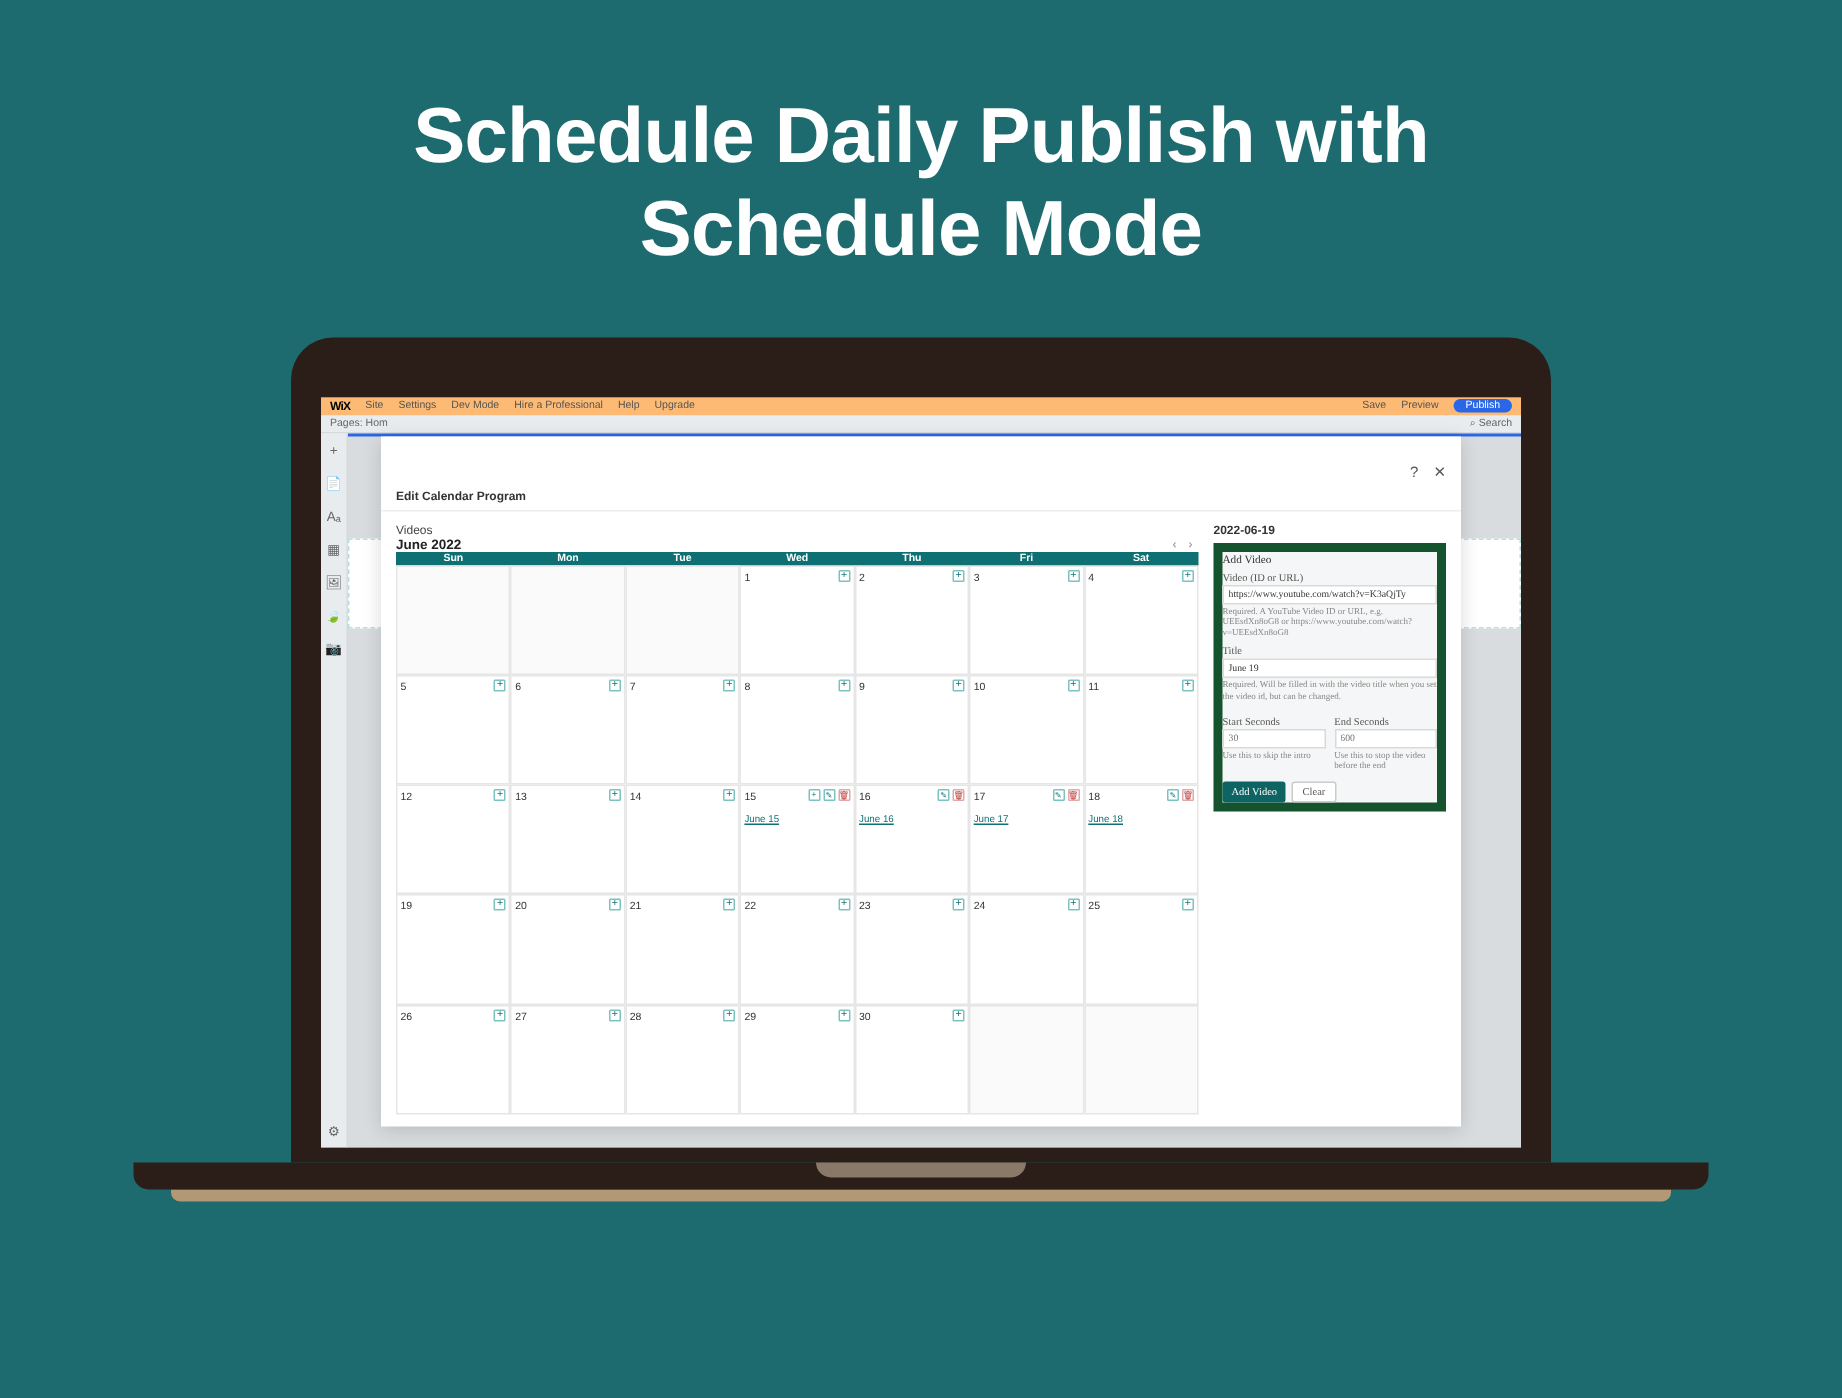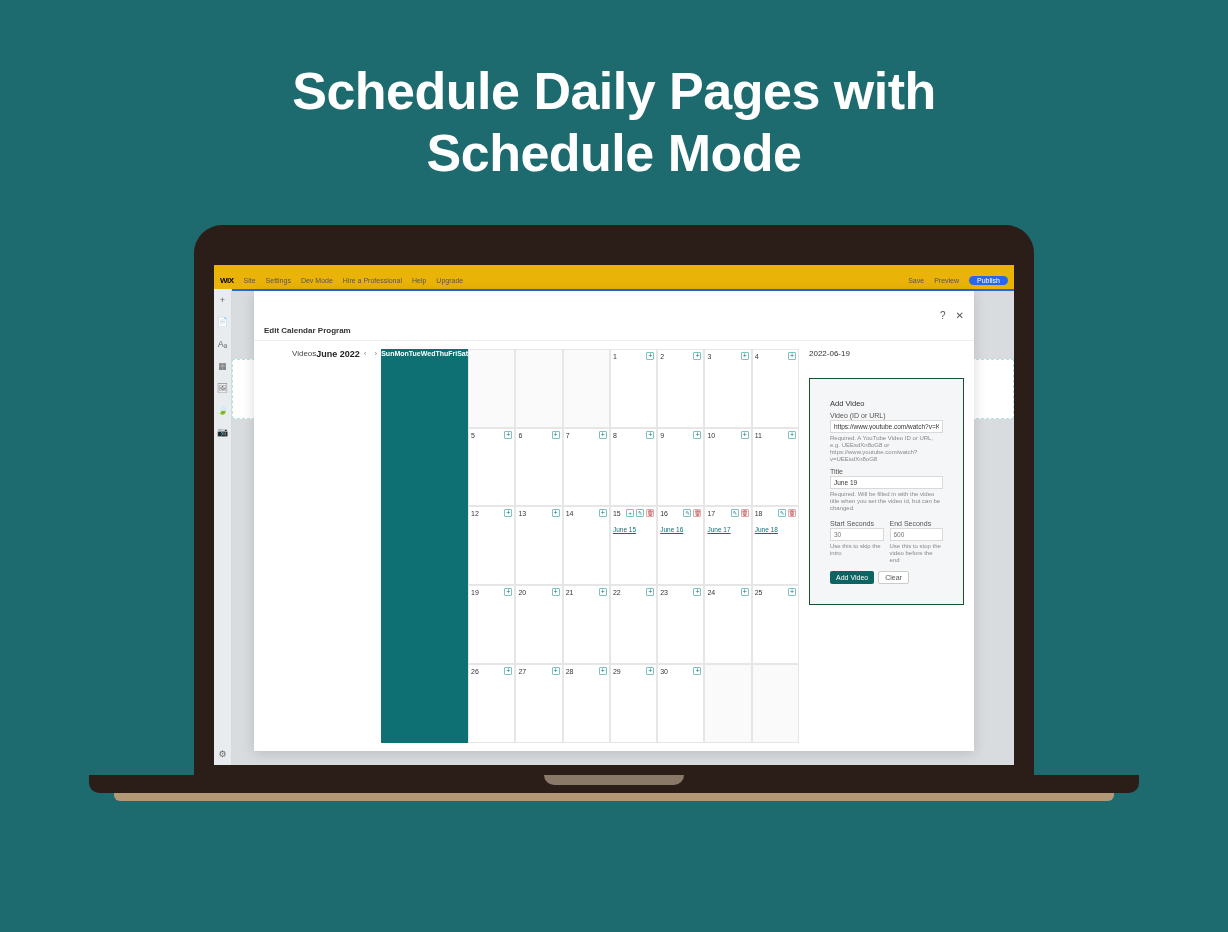--- a/index.html
+++ b/index.html
@@ -4,77 +4,77 @@
 <style>
 * { margin: 0; padding: 0; box-sizing: border-box; }
 body { background: #1e6b6f; font-family: -apple-system, BlinkMacSystemFont, 'Segoe UI', Arial, sans-serif; width: 1228px; height: 932px; overflow: hidden; }
 .hero-title { text-align: center; color: #fff; font-size: 52px; font-weight: 600; padding: 60px 20px 20px; line-height: 1.2; letter-spacing: -0.5px; }
 .laptop-wrap { display: flex; flex-direction: column; align-items: center; margin-top: 20px; }
 .laptop-body { background: #2b1e18; width: 840px; height: 550px; border-radius: 28px 28px 0 0; padding: 40px 20px 0; position: relative; }
 .laptop-base { width: 1050px; height: 18px; background: #2b1e18; border-radius: 0 0 10px 10px; position: relative; }
 .laptop-notch { width: 140px; height: 10px; background: #8a7968; border-radius: 0 0 14px 14px; position: absolute; left: 50%; transform: translateX(-50%); top: 0; }
 .laptop-bottom-accent { width: 1000px; height: 8px; background: #b39876; margin: 0 auto; border-radius: 0 0 6px 6px; }
 .screen { background: #e9ecef; width: 800px; height: 500px; margin: 0 auto; font-size: 8px; color: #333; overflow: hidden; position: relative; }
-.wix-topbar { background: #eab308; height: 12px; display: flex; align-items: center; padding: 16px 6px; gap: 10px; font-size: 7px; color: #555; justify-content: center; }
+.wix-topbar { background: #fdba74; height: 12px; display: flex; align-items: center; padding: 6px 6px; gap: 10px; font-size: 7px; color: #555; justify-content: center; }
 .wix-logo { font-weight: 900; color: #000; font-size: 8px; letter-spacing: -0.5px; }
 .wix-topbar .spacer { flex: 1; }
 .wix-topbar .link { cursor: default; }
 .publish-btn { background: #2966e8; color: #fff; padding: 1px 8px; border-radius: 9px; font-size: 7px; }
 .wix-subbar { background: #e9ecef; height: 12px; display: flex; align-items: center; padding: 0 6px; font-size: 7px; color: #666; border-bottom: 1px solid #d6dadd; }
 .wix-subbar .spacer { flex: 1; }
 .search-ico { margin-left: 6px; }
 .sidebar { position: absolute; left: 0; top: 24px; bottom: 0; width: 18px; background: #e9ecef; border-right: 1px solid #d6dadd; display: flex; flex-direction: column; align-items: center; padding-top: 6px; gap: 12px; }
 .sidebar-ic { width: 10px; height: 10px; display: flex; align-items: center; justify-content: center; color: #666; font-size: 9px; }
 .sidebar-gear { position: absolute; bottom: 6px; }
 .canvas { position: absolute; left: 18px; right: 0; top: 24px; bottom: 0; background: #d8dcdf; display: flex; align-items: flex-start; justify-content: center; }
 .canvas-block { width: 100%; height: 60px; background: #fff; margin-top: 70px; border: 1px dashed #b8e0de; }
 .blue-accent { background: #2966e8; height: 2px; position: absolute; top: 24px; left: 18px; right: 0; z-index: 10; }
 .modal { position: absolute; top: 26px; left: 40px; right: 40px; bottom: 14px; background: #fff; z-index: 20; display: flex; flex-direction: column; box-shadow: 0 2px 12px rgba(0,0,0,0.15); }
 .modal-header { display: flex; align-items: center; padding: 5px 10px; border-bottom: 1px solid #eee; }
 .modal-header .title { font-size: 8px; font-weight: 600; color: #333; margin-top: 30px; }
 .modal-header .spacer { flex: 1; }
 .modal-header .hclose { font-size: 10px; color: #555; margin-left: 10px; cursor: default; }
 .modal-body { flex: 1; display: flex; padding: 8px 10px; gap: 10px; overflow: hidden; }
-.calendar-col { flex: 1; display: flex; flex-direction: row; margin-left: 28px; }
+.calendar-col { flex: 1; display: flex; flex-direction: column; }
 .videos-label { font-size: 8px; color: #444; }
 .month-row { display: flex; align-items: flex-start; }
 .month-label { font-size: 9px; font-weight: 600; color: #222; }
 .month-row .spacer { flex: 1; }
 .arrow { color: #888; font-size: 8px; padding: 0 4px; cursor: default; }
 .weekday-row { display: flex; background: #0e7073; }
 .weekday { flex: 1; text-align: center; font-size: 7px; font-weight: 600; color: #fff; padding: 1px 0; }
 .grid { display: flex; flex-direction: column; flex: 1; }
 .week { display: flex; flex: 1; }
 .cell { flex: 1; border: 0.5px solid #e6e6e6; position: relative; padding: 2px; min-height: 60px; }
 .cell.empty { background: #fafafa; }
 .daynum { font-size: 7px; color: #333; }
 .add-plus { position: absolute; top: 2px; right: 2px; width: 8px; height: 8px; border: 1px solid #7bc3c0; color: #0e7073; font-size: 7px; line-height: 6px; text-align: center; border-radius: 1px; cursor: default; }
 .event-label { font-size: 6.5px; color: #0e7073; text-decoration: underline; margin-top: 8px; display: block; }
 .cell-actions { position: absolute; top: 2px; right: 2px; display: flex; gap: 2px; }
 .ic-btn { width: 8px; height: 8px; border: 1px solid #ccc; border-radius: 1px; display: flex; align-items: center; justify-content: center; font-size: 5.5px; cursor: default; background:#fff; }
 .edit-ic { color: #0e7073; border-color: #7bc3c0; }
 .del-ic { color: #b33; border-color: #e0a8a8; }
 .side-panel { width: 155px; display: flex; flex-direction: column; font-size: 7px; }
-.date-label { font-size: 8px; font-weight: 400; color: #333; margin-bottom: 20px; }
-.panel-box { background: #f5f6f7; border: 1px solid #14532d; padding: 20px; }
+.date-label { font-size: 8px; font-weight: 700; color: #333; margin-bottom: 4px; }
+.panel-box { background: #f5f6f7; border: 6px solid #14532d; padding: 0; font-family: Liberation Serif, serif; }
 .panel-title { font-size: 7.5px; color: #333; margin-bottom: 4px; }
 .field-label { font-size: 7px; color: #555; margin: 4px 0 1px; }
 .text-input { width: 100%; border: 1px solid #d9d9d9; background: #fff; font-size: 6.5px; padding: 2px 3px; color: #333; font-family: inherit; }
 .help-text { font-size: 6px; color: #888; line-height: 1.2; margin-top: 2px; }
 .seconds-row { display: flex; gap: 6px; margin-top: 4px; }
 .seconds-col { flex: 1; }
 .btn-row { display: flex; gap: 4px; margin-top: 6px; }
 .btn-primary { background: #0e6463; color: #fff; font-size: 7px; padding: 3px 6px; border-radius: 2px; cursor: default; }
 .btn-secondary { background: #fff; border: 1px solid #ccc; color: #555; font-size: 7px; padding: 2px 6px; border-radius: 2px; cursor: default; }
 </style>
 </head>
 <body>
 
 <div class="hero-title">
-  <span>Schedule Daily Pages with</span><br>
+  <span>Schedule Daily Publish with</span><br>
   <span>Schedule Mode</span>
 </div>
 
 <div class="laptop-wrap">
   <div class="laptop-body">
     <div class="screen">
 
       <div class="wix-topbar">
         <span class="wix-logo">WiX</span>
         <span class="link">Site</span>

